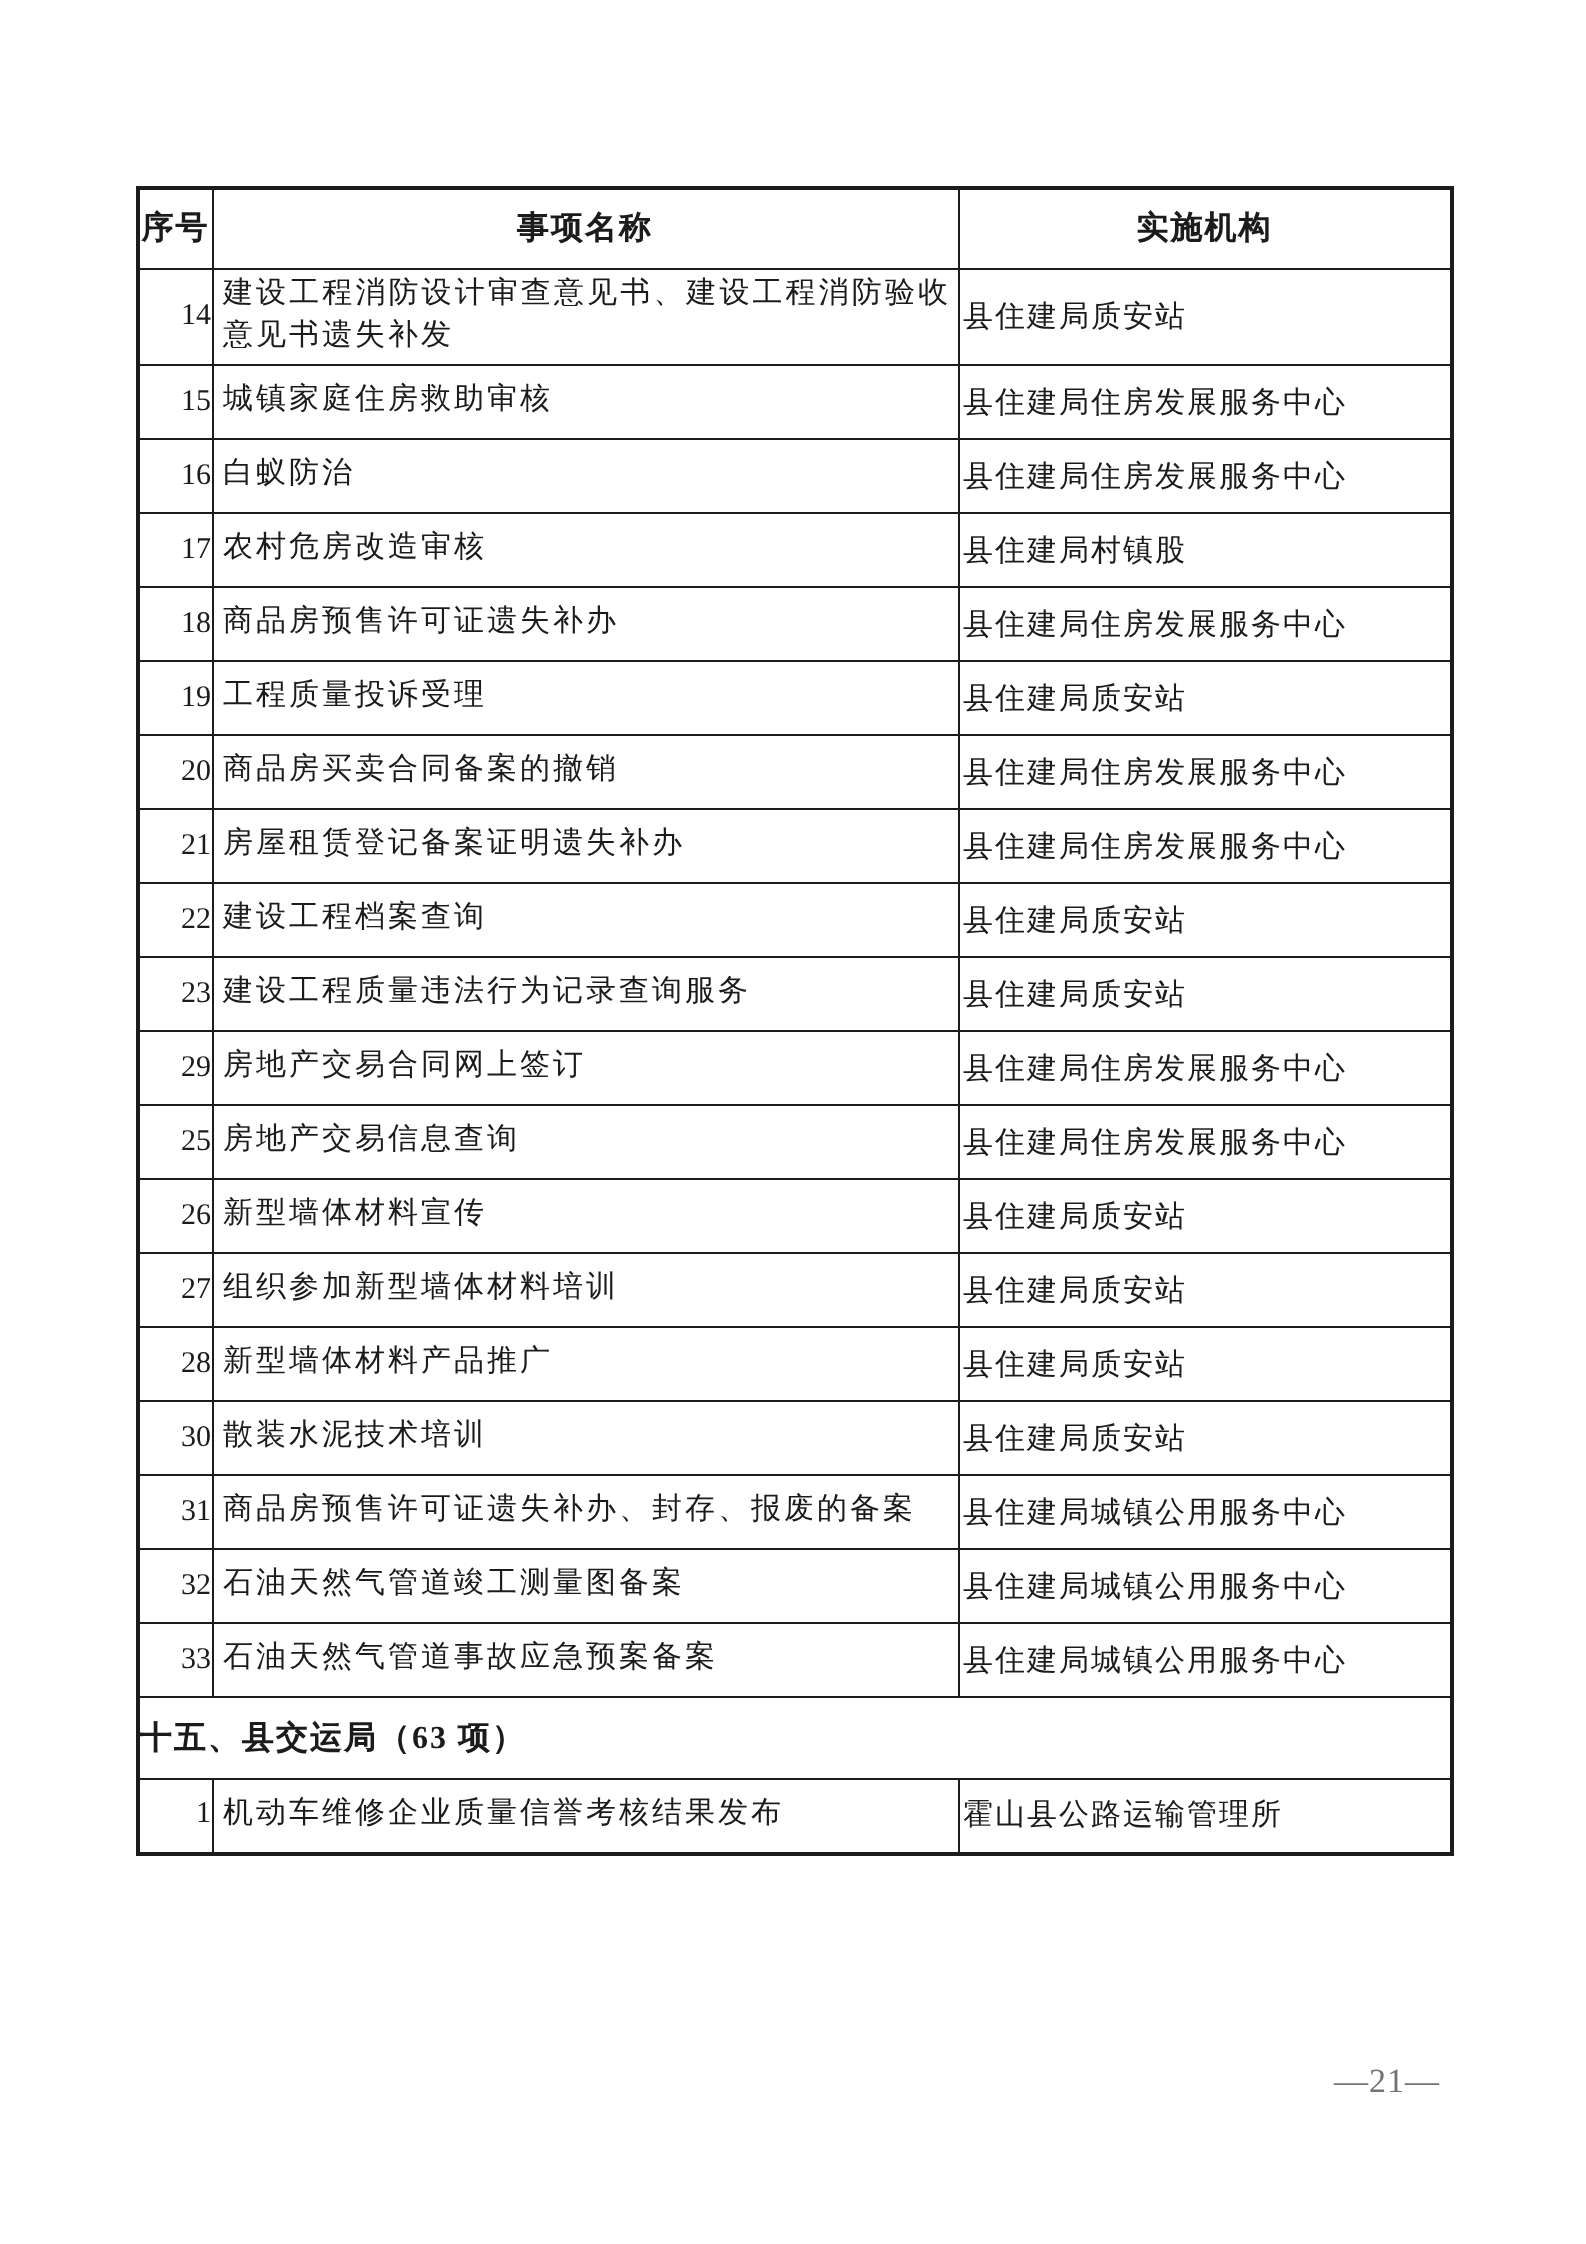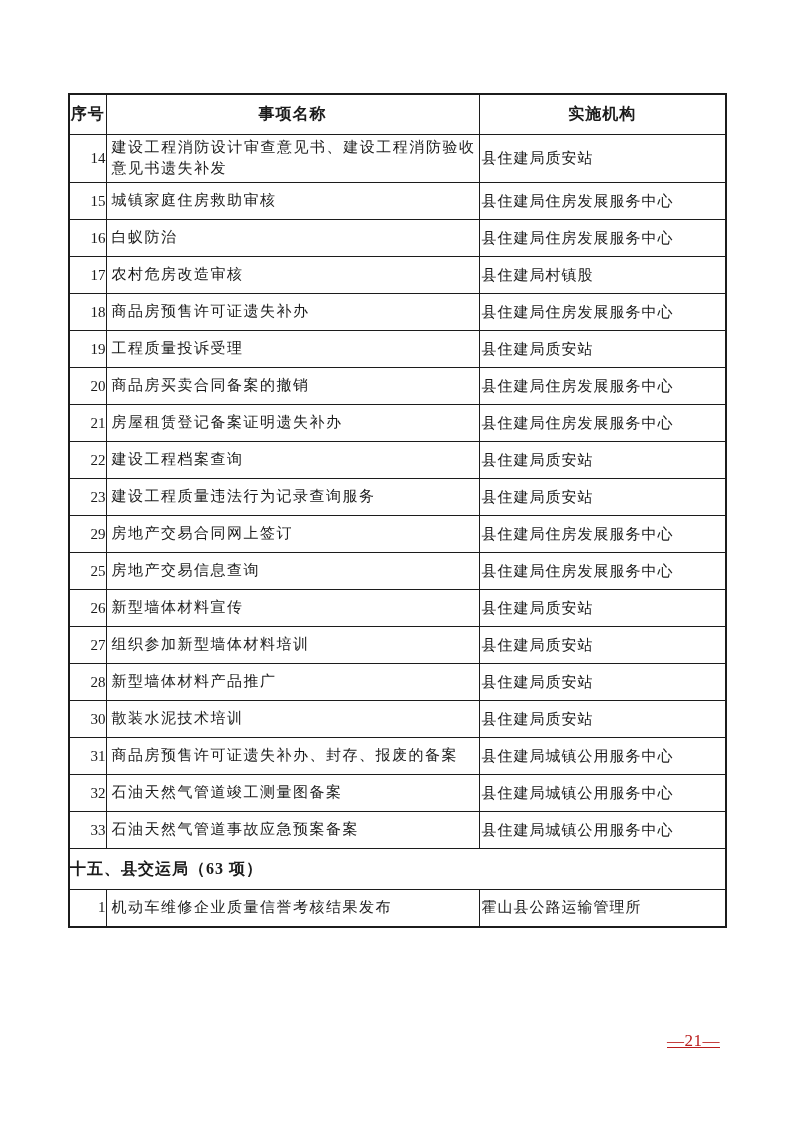--- a/index.html
+++ b/index.html
@@ -63,22 +63,21 @@
     font-size: 16px;
     font-weight: bold;
     letter-spacing: 1px;
   }
   .page-number {
     position: absolute;
     top: 1031px;
     right: 73px;
     font-size: 17px;
     letter-spacing: 0.5px;
-    color: #b91c1c;
-    text-decoration: underline;
+    color: #737373;
   }
 </style>
 </head>
 <body>
 
 <div class="page">
 
   <table class="items">
     <colgroup>
       <col class="c-seq">

